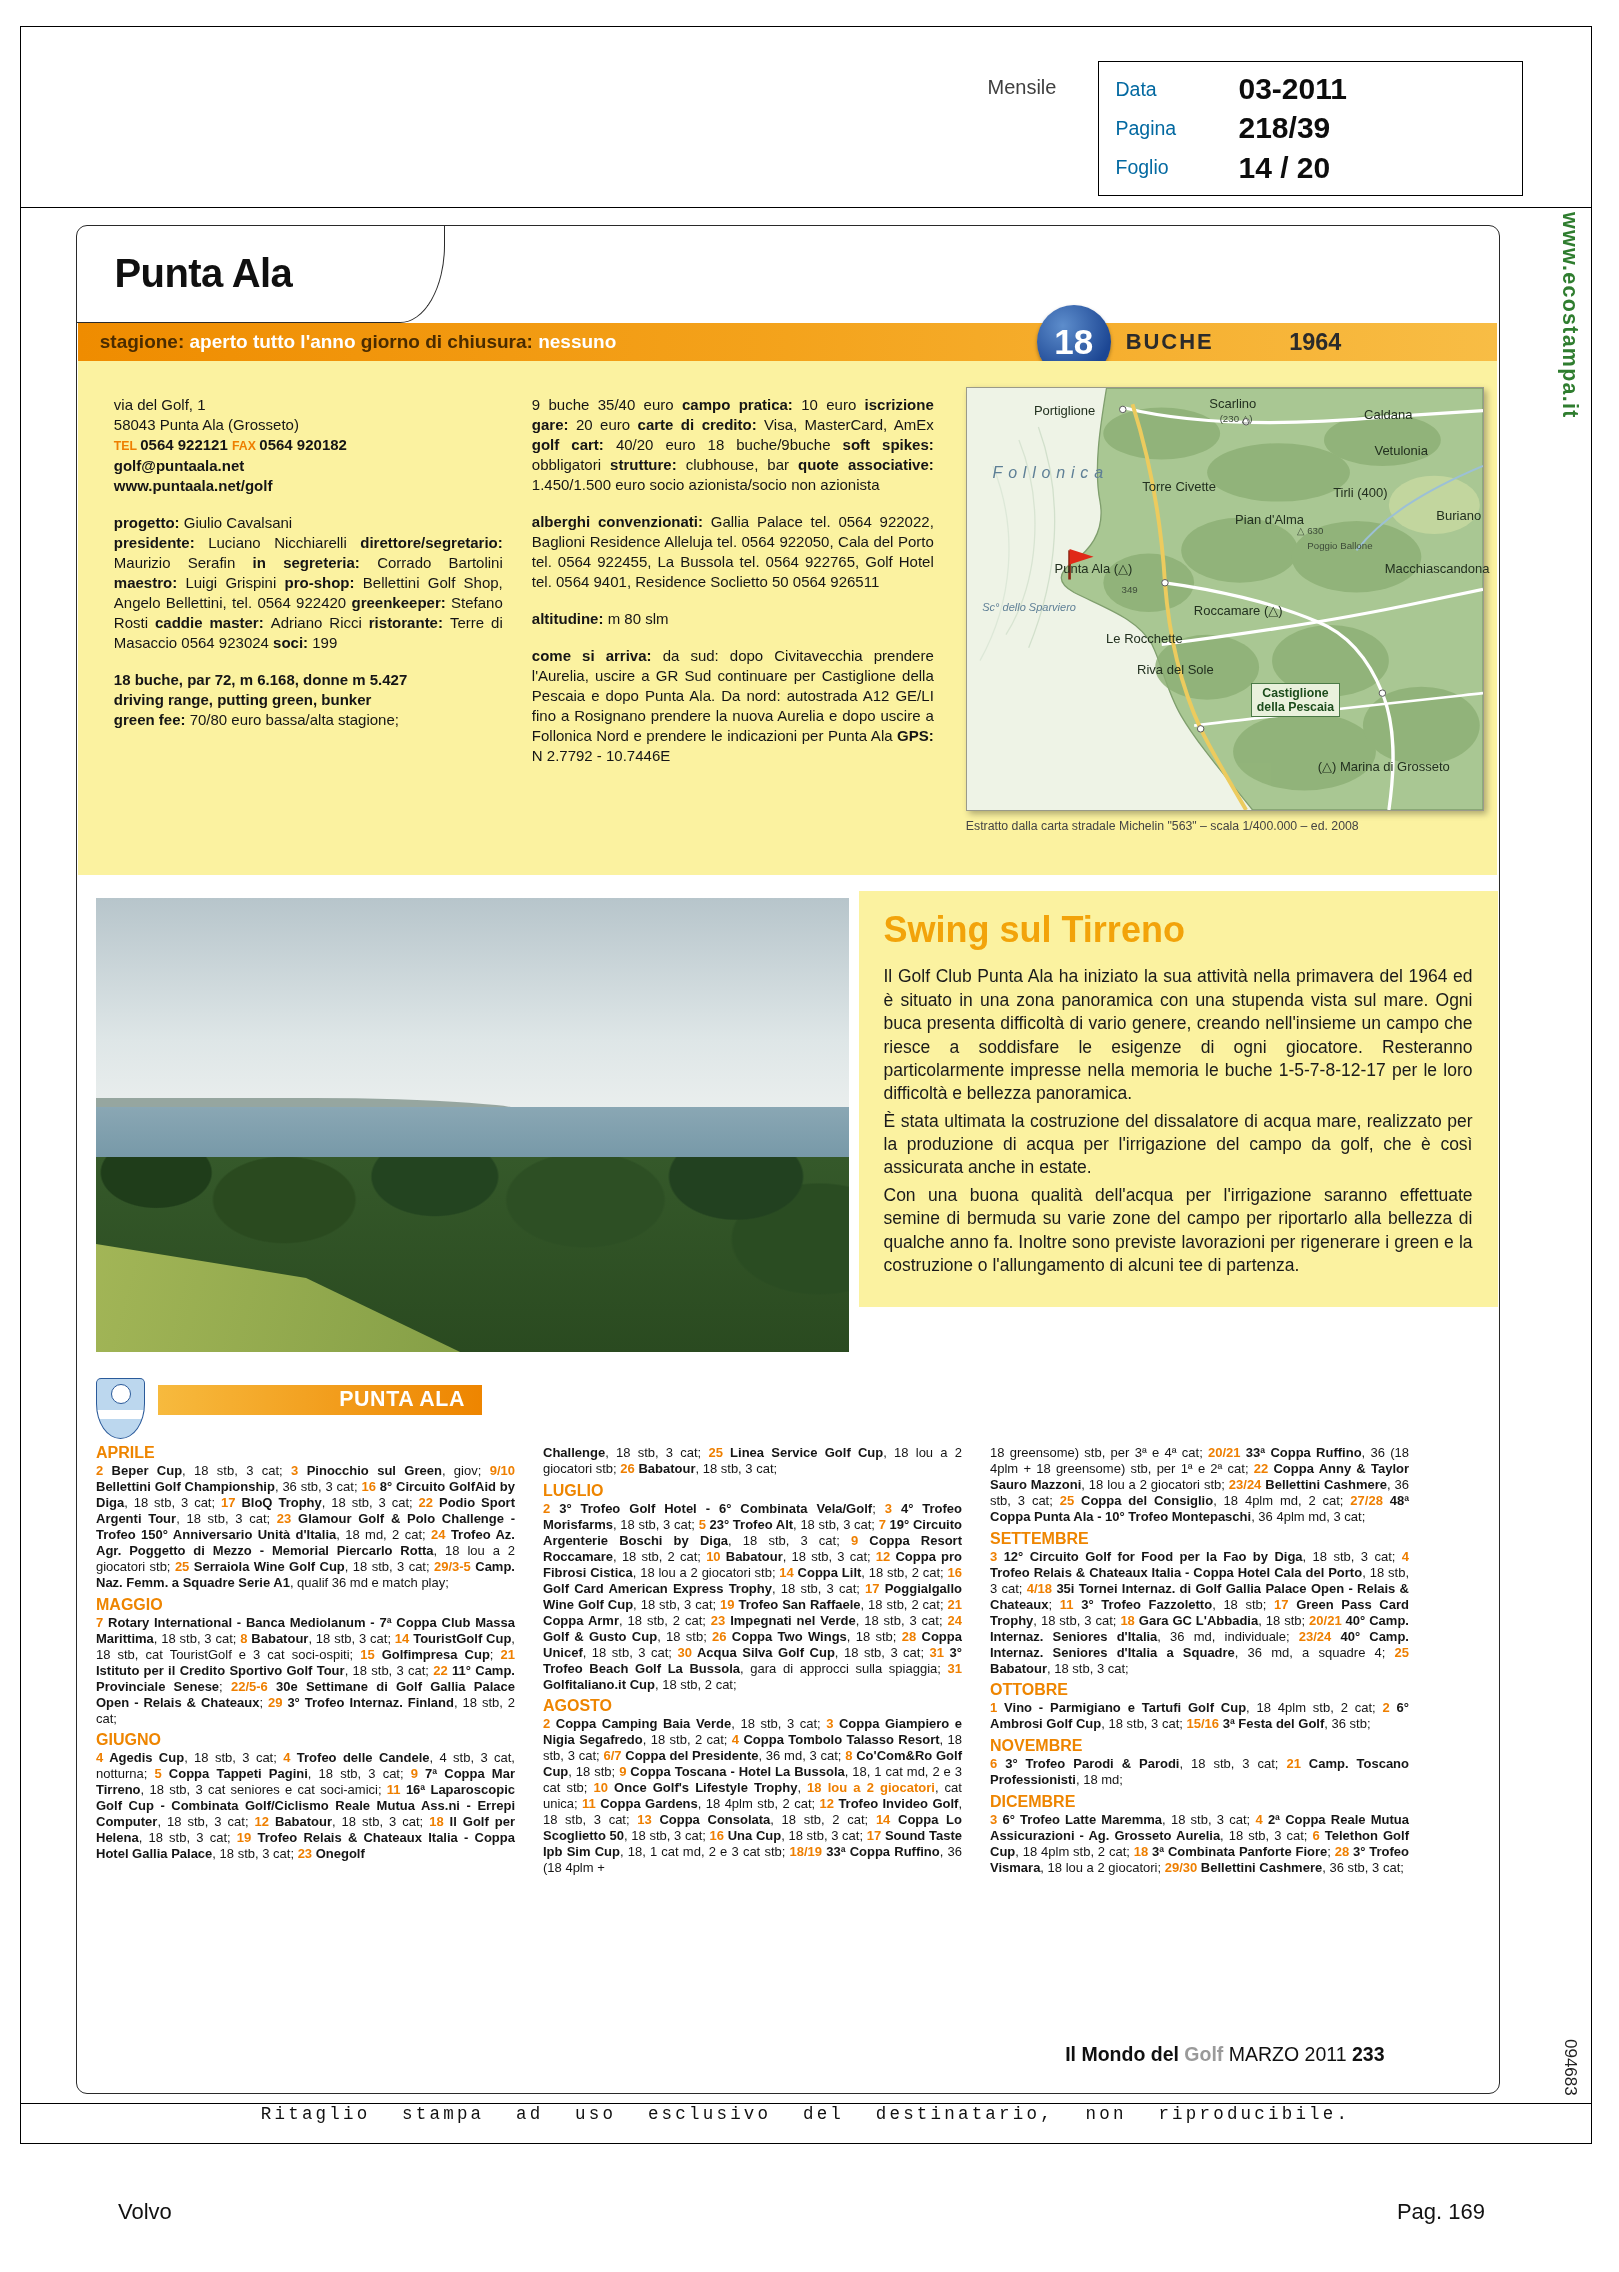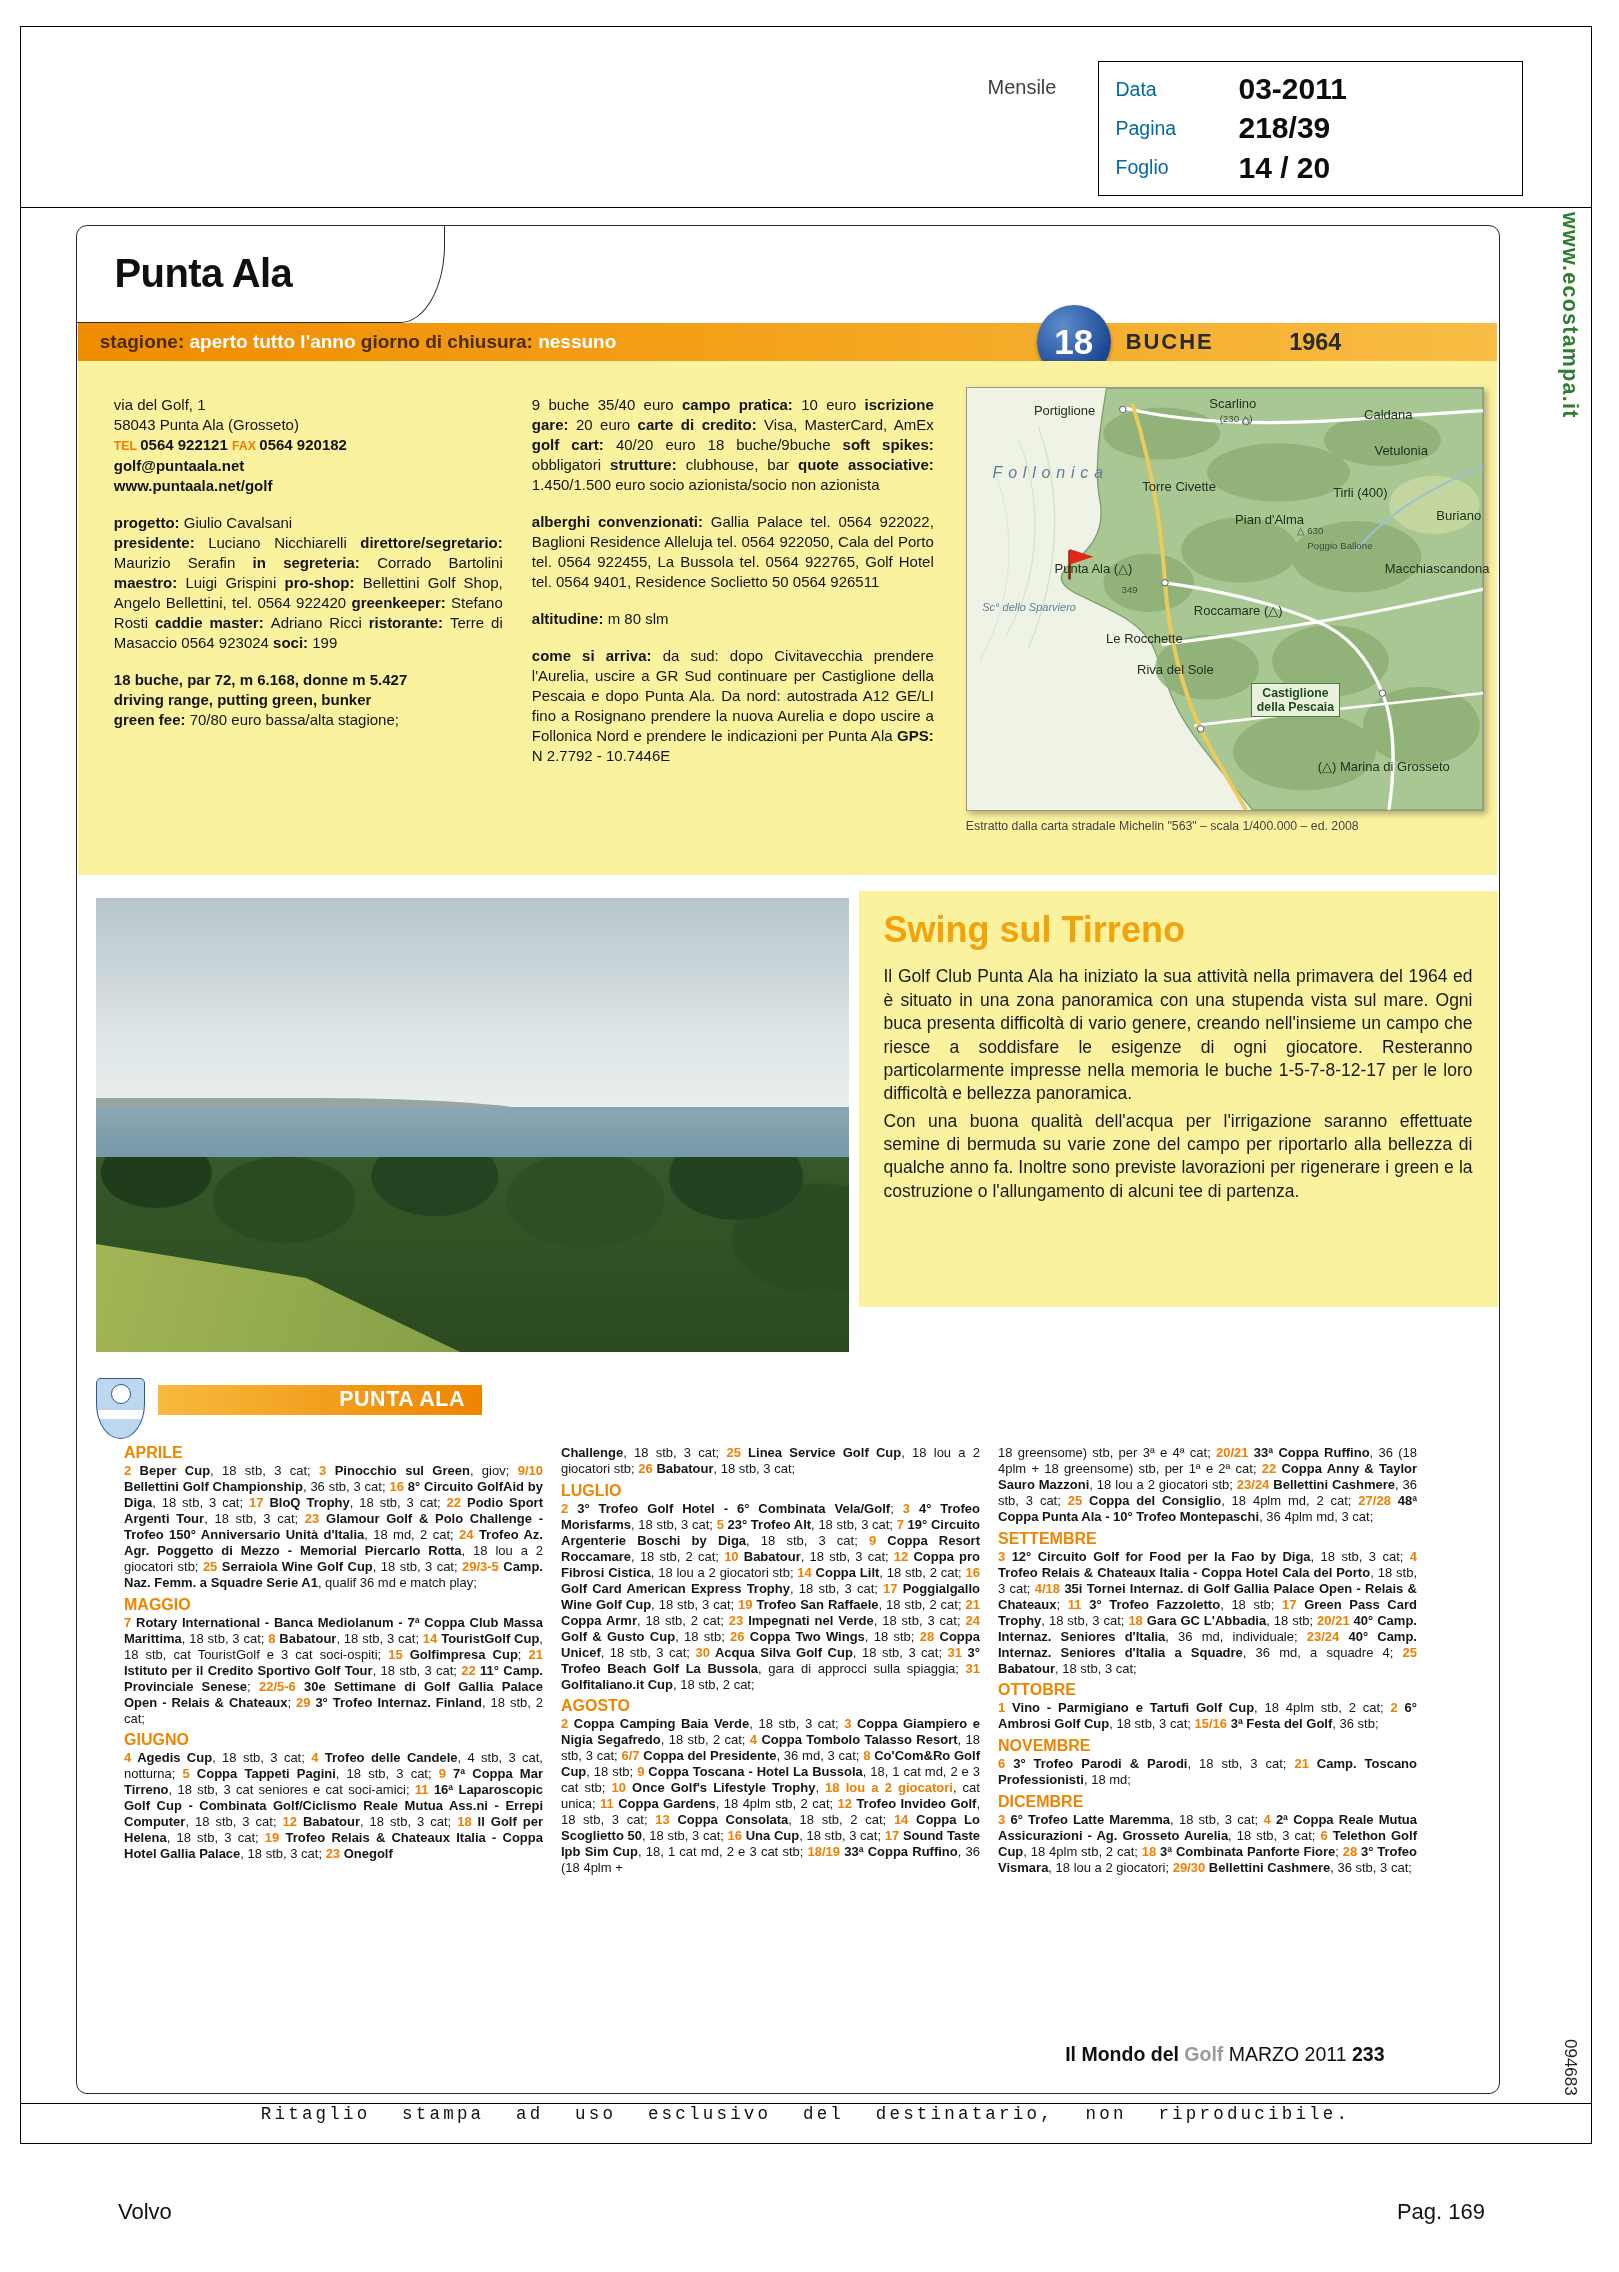--- a/index.html
+++ b/index.html
@@ -90,21 +90,21 @@
   
   .calendar{position:absolute;left:19.5px;top:1152px;width:1385px;}
   .cal-header{display:flex;align-items:flex-start;gap:13px;height:67px;}
   .crest{width:49px;height:61px;border:1.9px solid #2a5a9a;border-radius:5.2px 5.2px 25px 25px/5.2px 5.2px 36px 36px;
          background:linear-gradient(180deg,#bcd7ee 0 52%,#fff 52% 68%,#bcd7ee 68%);position:relative;box-sizing:border-box;}
   .crest::after{content:"";position:absolute;left:50%;top:26%;width:18px;height:18px;transform:translate(-50%,-50%);
          background:#fff;border:1.3px solid #2a5a9a;border-radius:50%;}
   .cal-title-bar{margin-top:6.5px;width:324px;height:30px;background:linear-gradient(90deg,#f7ba3e,#ee8500);
          display:flex;align-items:center;justify-content:flex-end;padding-right:17px;box-sizing:border-box;}
   .cal-title-bar span{color:#fff;font-weight:bold;font-size:21.4px;letter-spacing:0.6px;}
-  .cal-cols{display:flex;gap:18px;margin-left:28px;}
+  .cal-cols{display:flex;gap:28px;}
   .cal-col{width:419px;font-size:13px;line-height:16px;text-align:justify;color:#151515;}
   .month{color:#ee8500;font-weight:bold;font-size:16px;margin:5.8px 0 1.9px;}
   .cal-col .month:first-child{margin-top:0;}
   .cal-p{margin:0 0 3.9px;}
   .article-footer{position:absolute;right:114px;top:1817px;font-size:19.5px;color:#101010;}
 </style>
 </head>
 <body>
 
 <div class="page">
@@ -222,20 +222,21 @@
         <div class="ph-head"></div>
         <div class="ph-sea"></div>
         <div class="ph-trees"></div>
         <div class="ph-fairway"></div>
       </div>
 
       <div class="swing">
         <div class="swing-title">Swing sul Tirreno</div>
         <div class="swing-body">
             <p class="para">Il Golf Club Punta Ala ha iniziato la sua attività nella primavera del 1964 ed è situato in una zona panoramica con una stupenda vista sul mare. Ogni buca presenta difficoltà di vario genere, creando nell'insieme un campo che riesce a soddisfare le esigenze di ogni giocatore. Resteranno particolarmente impresse nella memoria le buche 1-5-7-8-12-17 per le loro difficoltà e bellezza panoramica.</p>
+            <p class="para">È stata ultimata la costruzione del dissalatore di acqua mare, realizzato per la produzione di acqua per l'irrigazione del campo da golf, che è così assicurata anche in estate.</p>
             <p class="para">Con una buona qualità dell'acqua per l'irrigazione saranno effettuate semine di bermuda su varie zone del campo per riportarlo alla bellezza di qualche anno fa. Inoltre sono previste lavorazioni per rigenerare i green e la costruzione o l'allungamento di alcuni tee di partenza.</p>
           </div>
       </div>
 
       <div class="calendar">
         <div class="cal-header">
           <div class="crest"></div>
           <div class="cal-title-bar">
             <span>PUNTA ALA</span>
           </div>

